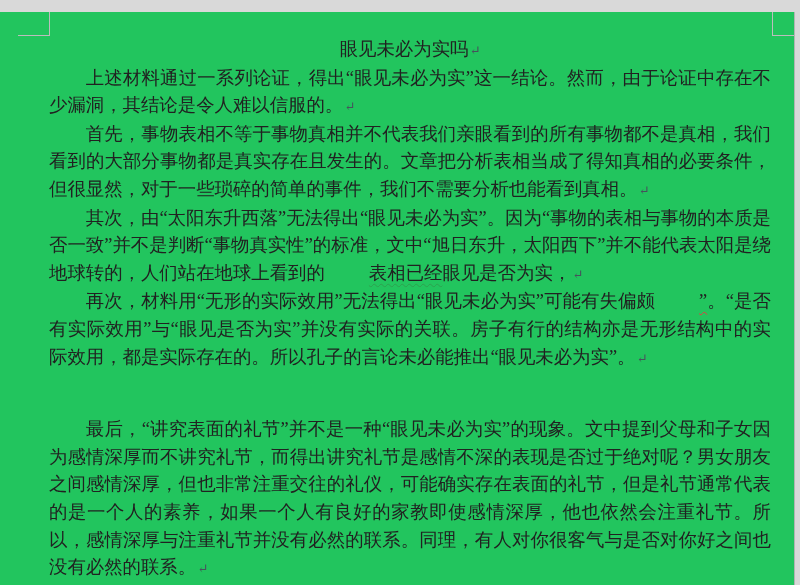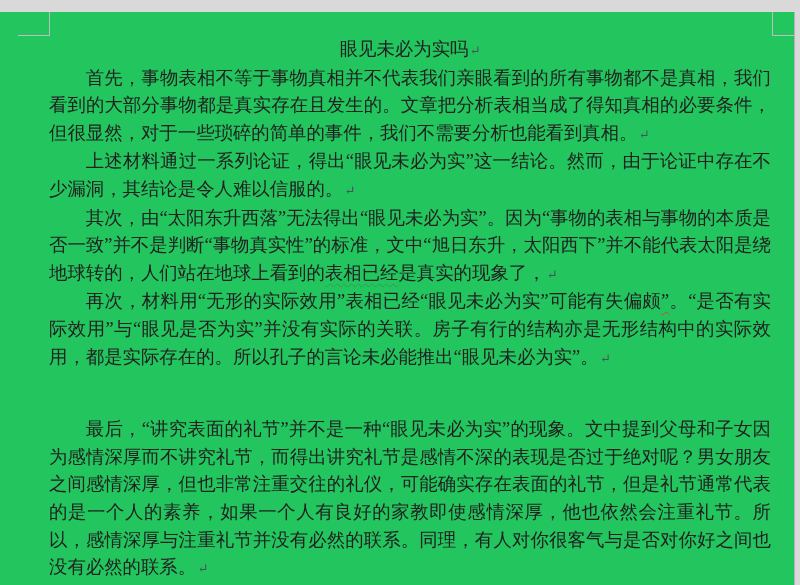--- a/index.html
+++ b/index.html
@@ -67,33 +67,34 @@
   }
   .pmark {
     font-size: 13px;
     color: #47525c;
     padding-left: 1px;
   }
   .seg-underline {
     text-underline-offset: 4px;
     text-decoration-thickness: 1px;
     text-decoration-skip-ink: none;
+    padding-left: 44px;
   }
 </style>
 </head>
 <body>
 
 <div class="window">
   <div class="page">
     <div class="boundary-mark tl"></div>
     <div class="boundary-mark tr"></div>
     <div class="content">
       <h1 class="doc-title"><span>眼见未必为实吗</span><span class="pmark">↵</span></h1>
       <div id="paragraphs">
+          <p class="para" style="text-indent: 2em;"><span>上述材料通过一系列论证，得出“眼见未必为实”这一结论。然而，由于论证中存在不少漏洞，其结论是令人难以信服的。</span><span class="pmark">↵</span></p>
           <p class="para" style="text-indent: 2em;"><span>首先，事物表相不等于事物真相并不代表我们亲眼看到的所有事物都不是真相，我们看到的大部分事物都是真实存在且发生的。文章把分析表相当成了得知真相的必要条件，但很显然，对于一些琐碎的简单的事件，我们不需要分析也能看到真相。</span><span class="pmark">↵</span></p>
-          <p class="para" style="text-indent: 2em;"><span>上述材料通过一系列论证，得出“眼见未必为实”这一结论。然而，由于论证中存在不少漏洞，其结论是令人难以信服的。</span><span class="pmark">↵</span></p>
-          <p class="para" style="text-indent: 2em;"><span>其次，由“太阳东升西落”无法得出“眼见未必为实”。因为“事物的表相与事物的本质是否一致”并不是判断“事物真实性”的标准，文中“旭日东升，太阳西下”并不能代表太阳是绕地球转的，人们站在地球上看到的</span><span class="seg-underline" style="text-decoration-line: underline; text-decoration-style: wavy; text-decoration-color: rgb(44, 161, 78);">表相已经</span><span>是真实的现象了，</span><span class="pmark">↵</span></p>
-          <p class="para" style="text-indent: 2em;"><span>再次，材料用“无形的实际效用”表相已经“眼见未必为实”可能有失偏颇</span><span class="seg-underline" style="text-decoration-line: underline; text-decoration-style: wavy; text-decoration-color: rgb(224, 64, 64);">”</span><span>。“是否有实际效用”与“眼见是否为实”并没有实际的关联。房子有行的结构亦是无形结构中的实际效用，都是实际存在的。所以孔子的言论未必能推出“眼见未必为实”。</span><span class="pmark">↵</span></p>
+          <p class="para" style="text-indent: 2em;"><span>其次，由“太阳东升西落”无法得出“眼见未必为实”。因为“事物的表相与事物的本质是否一致”并不是判断“事物真实性”的标准，文中“旭日东升，太阳西下”并不能代表太阳是绕地球转的，人们站在地球上看到的</span><span class="seg-underline" style="text-decoration-line: underline; text-decoration-style: wavy; text-decoration-color: rgb(44, 161, 78);">表相已经</span><span>眼见是否为实，</span><span class="pmark">↵</span></p>
+          <p class="para" style="text-indent: 2em;"><span>再次，材料用“无形的实际效用”无法得出“眼见未必为实”可能有失偏颇</span><span class="seg-underline" style="text-decoration-line: underline; text-decoration-style: wavy; text-decoration-color: rgb(224, 64, 64);">”</span><span>。“是否有实际效用”与“眼见是否为实”并没有实际的关联。房子有行的结构亦是无形结构中的实际效用，都是实际存在的。所以孔子的言论未必能推出“眼见未必为实”。</span><span class="pmark">↵</span></p>
           <p class="para" style="text-indent: 2em; margin-top: 44px;"><span>最后，“讲究表面的礼节”并不是一种“眼见未必为实”的现象。文中提到父母和子女因为感情深厚而不讲究礼节，而得出讲究礼节是感情不深的表现是否过于绝对呢？男女朋友之间感情深厚，但也非常注重交往的礼仪，可能确实存在表面的礼节，但是礼节通常代表的是一个人的素养，如果一个人有良好的家教即使感情深厚，他也依然会注重礼节。所以，感情深厚与注重礼节并没有必然的联系。同理，有人对你很客气与是否对你好之间也没有必然的联系。</span><span class="pmark">↵</span></p>
         </div>
     </div>
   </div>
 </div>
 
 </body></html>

